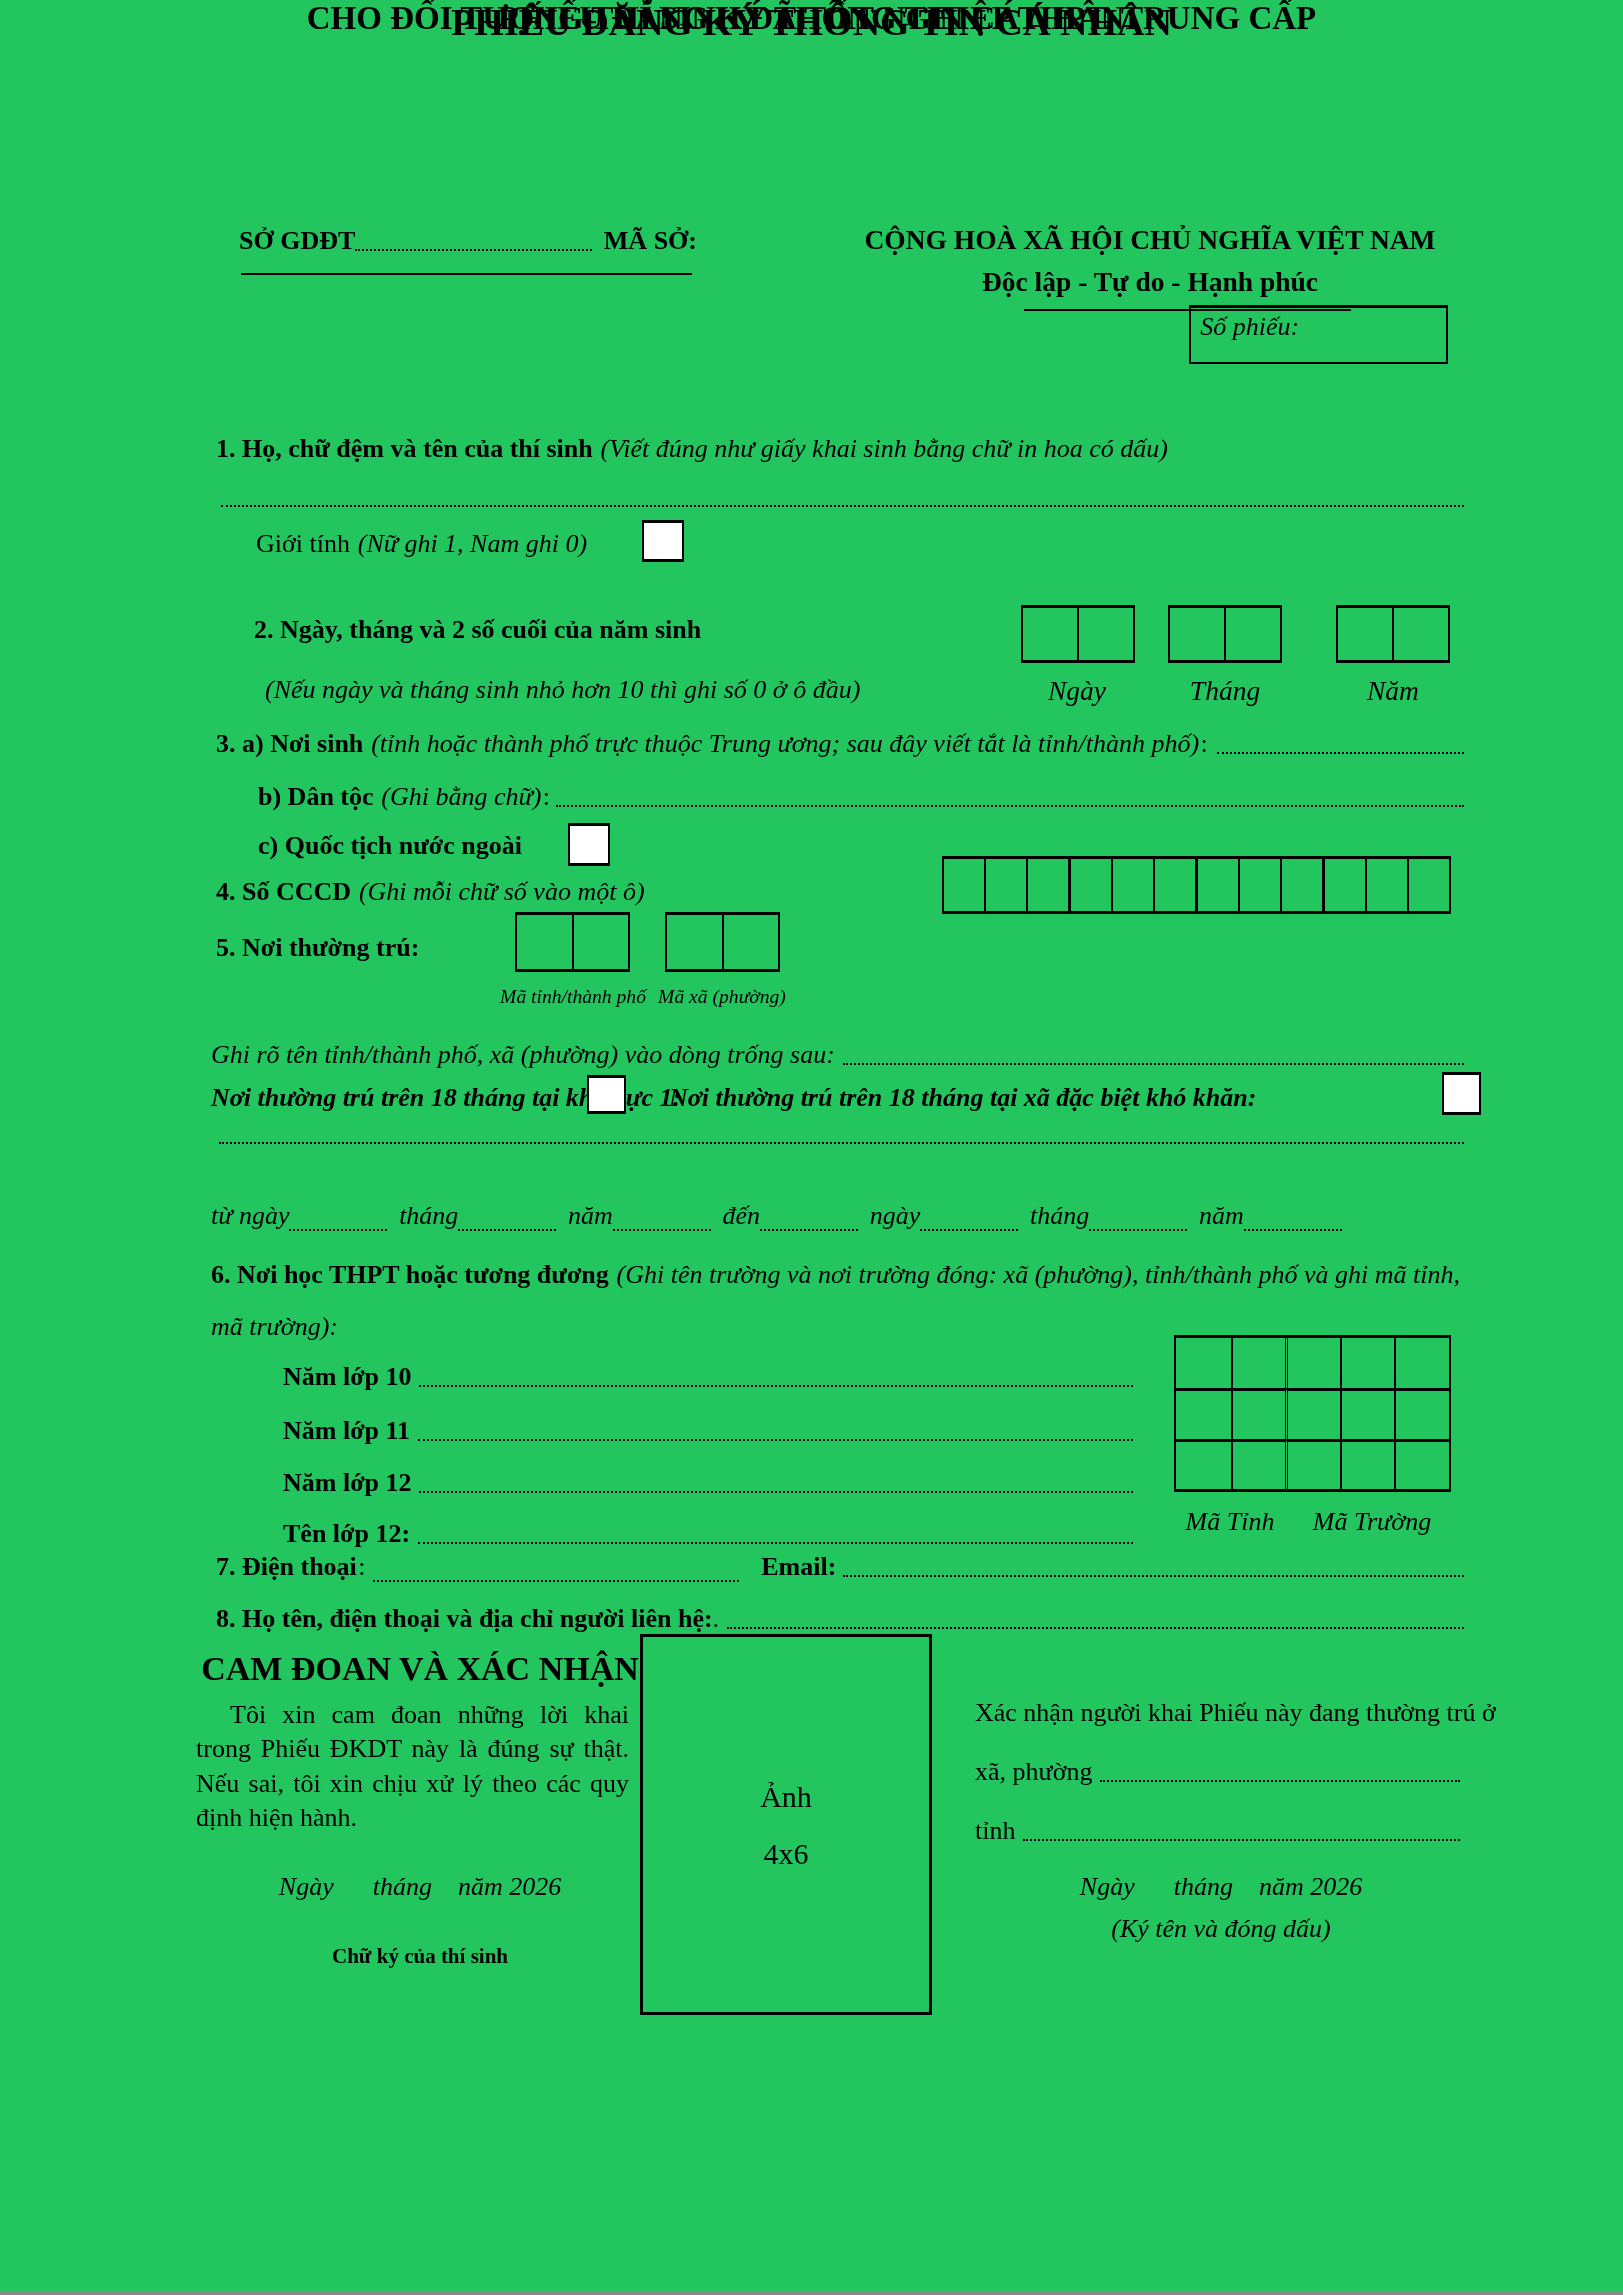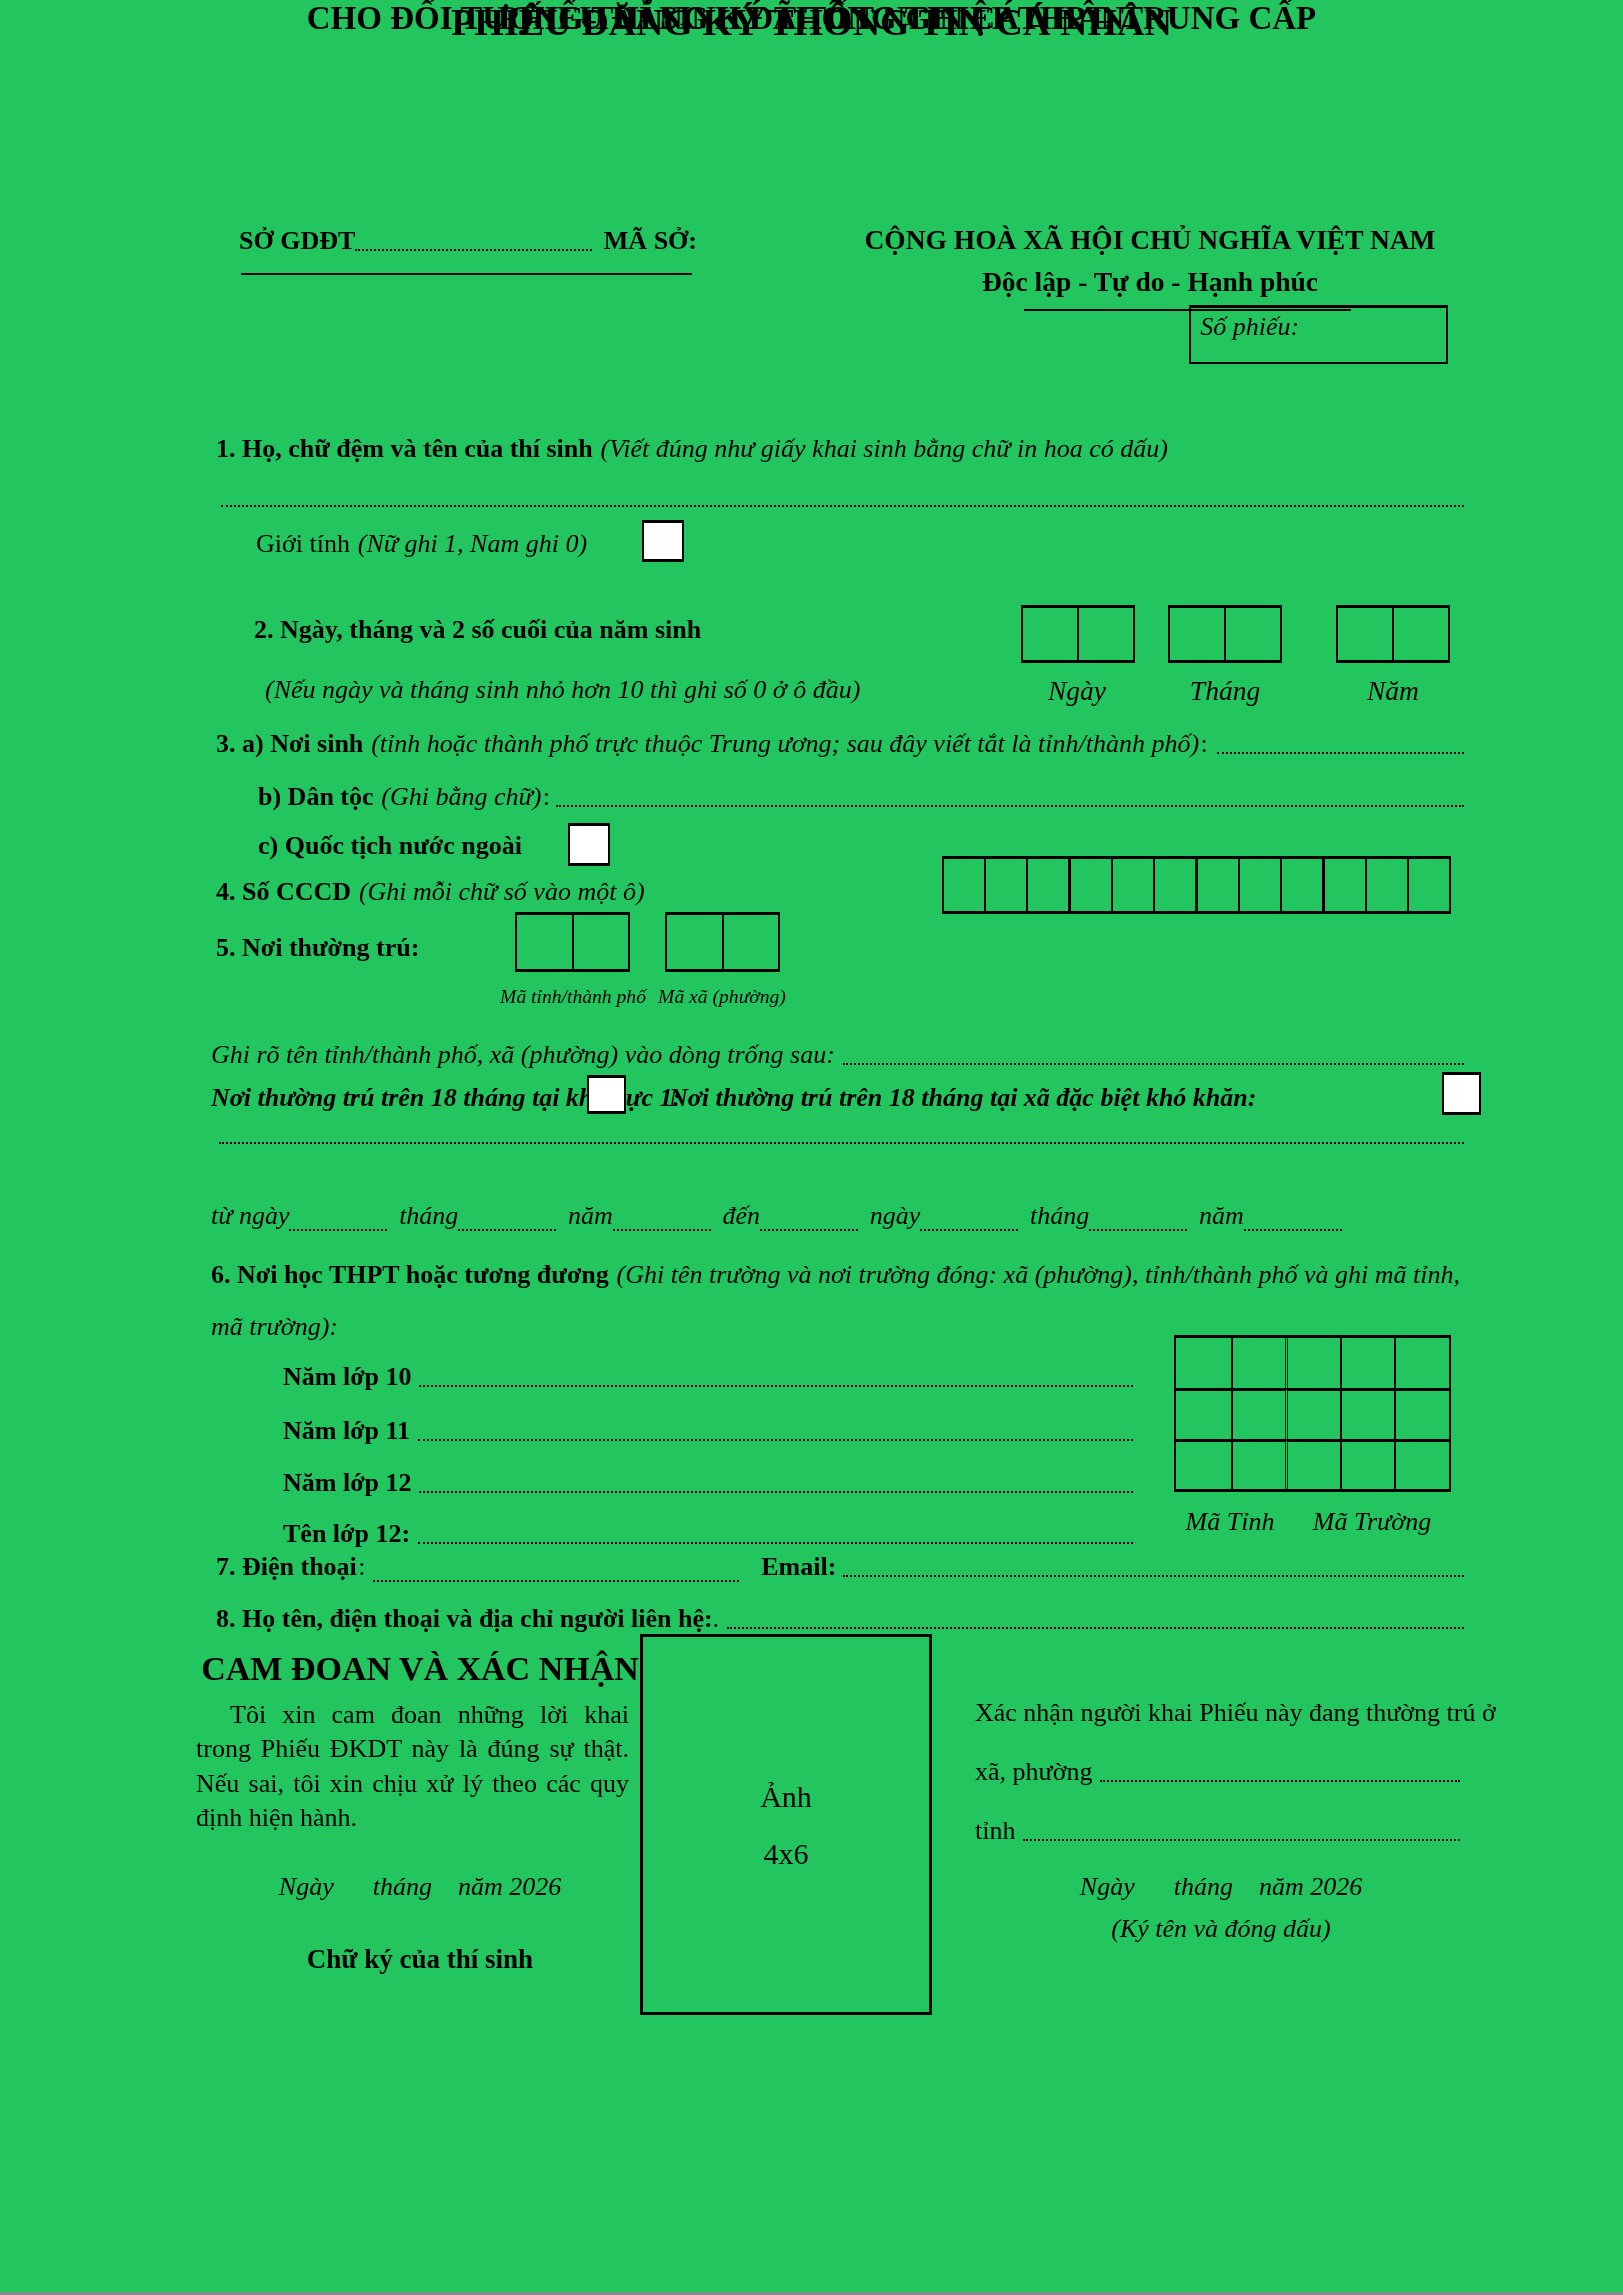--- a/index.html
+++ b/index.html
@@ -266,21 +266,21 @@
 
   <div class="row" style="left:216px;top:1604px;width:1248px;">
     <span class="b">8. Họ tên, điện thoại và địa chỉ người liên hệ:</span>
     <span>.</span>
     <span class="fill" style="margin-left:7.9px;"></span>
   </div>
 
   <div class="abs b cc" style="left:420px;top:1650px;font-size:34px;">CAM ĐOAN VÀ XÁC NHẬN</div>
   <div class="commit-body">Tôi xin cam đoan những lời khai trong Phiếu ĐKDT này là đúng sự thật. Nếu sai, tôi xin chịu xử lý theo các quy định hiện hành.</div>
   <div class="abs i cc" style="left:420px;top:1872px;">Ngày      tháng    năm 2026</div>
-  <div class="abs b cc" style="left:420px;top:1944px;font-size:27px;">Chữ ký của thí sinh</div>
+  <div class="abs b cc" style="left:420px;top:1944px;font-size:21px;">Chữ ký của thí sinh</div>
 
   <div class="photo-box">
     <div>Ảnh</div>
     <div>4x6</div>
   </div>
 
   <div class="abs" style="left:975px;top:1698px;">Xác nhận người khai Phiếu này đang thường trú ở</div>
   <div class="row" style="left:975px;top:1757px;width:485px;">
     <span>xã, phường</span>
     <span class="fill" style="margin-left:7.9px;"></span>

